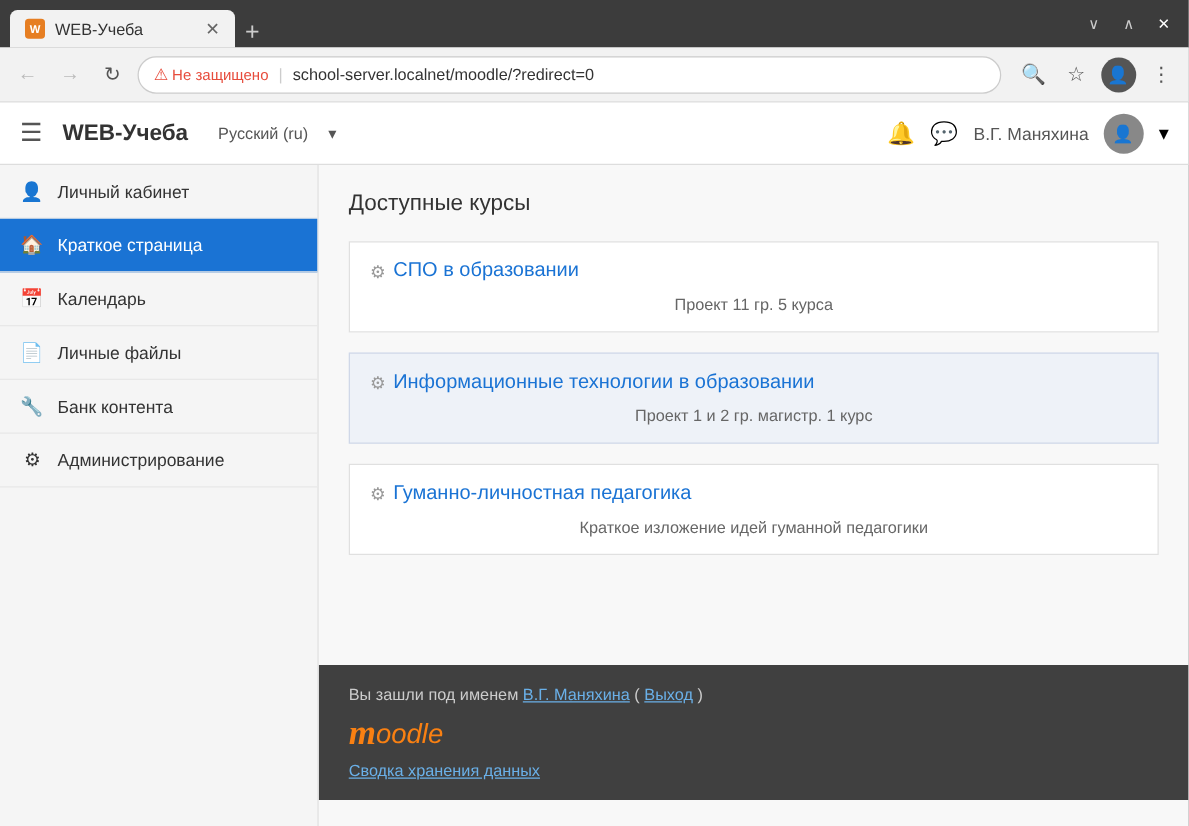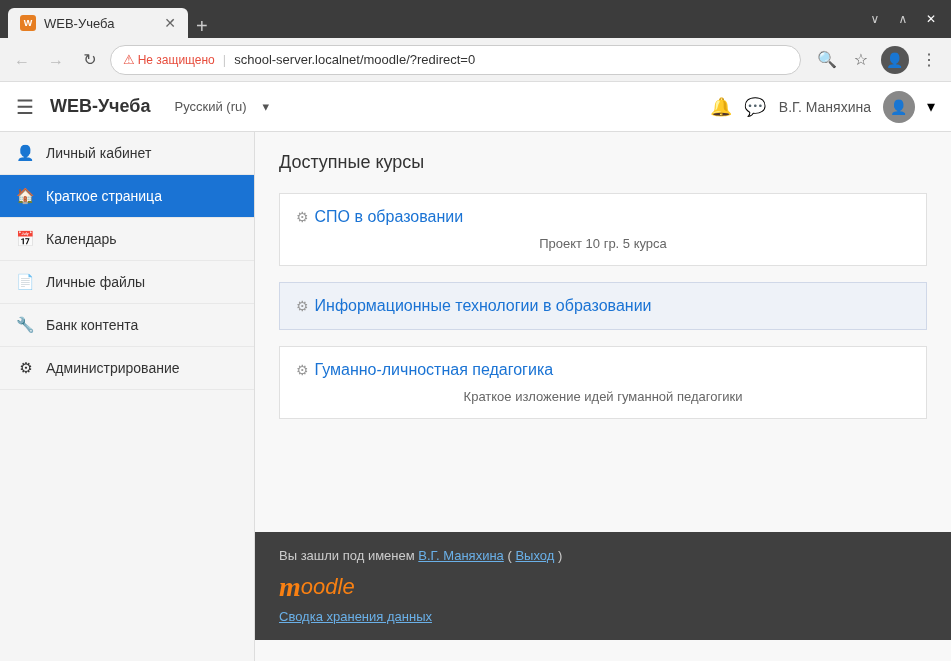--- a/index.html
+++ b/index.html
@@ -445,28 +445,29 @@
 
       <div class="main-area">
         <div class="main-content">
           <h1 class="page-title">Доступные курсы</h1>
 
           <div class="course-item">
             <a class="course-name">
               <span class="course-gear">⚙</span>
               <span>СПО в образовании</span>
             </a>
-            <div class="course-description">Проект 10 гр. 5 курса</div>
+            <div class="course-description">Проект 11 гр. 5 курса</div>
           </div>
 
           <div class="course-item highlighted">
             <a class="course-name">
               <span class="course-gear">⚙</span>
               <span>Информационные технологии в образовании</span>
             </a>
+            <div class="course-description">Проект 1 и 2 гр. магистр. 1 курс</div>
           </div>
 
           <div class="course-item">
             <a class="course-name">
               <span class="course-gear">⚙</span>
               <span>Гуманно-личностная педагогика</span>
             </a>
             <div class="course-description">Краткое изложение идей гуманной педагогики</div>
           </div>
         </div>

